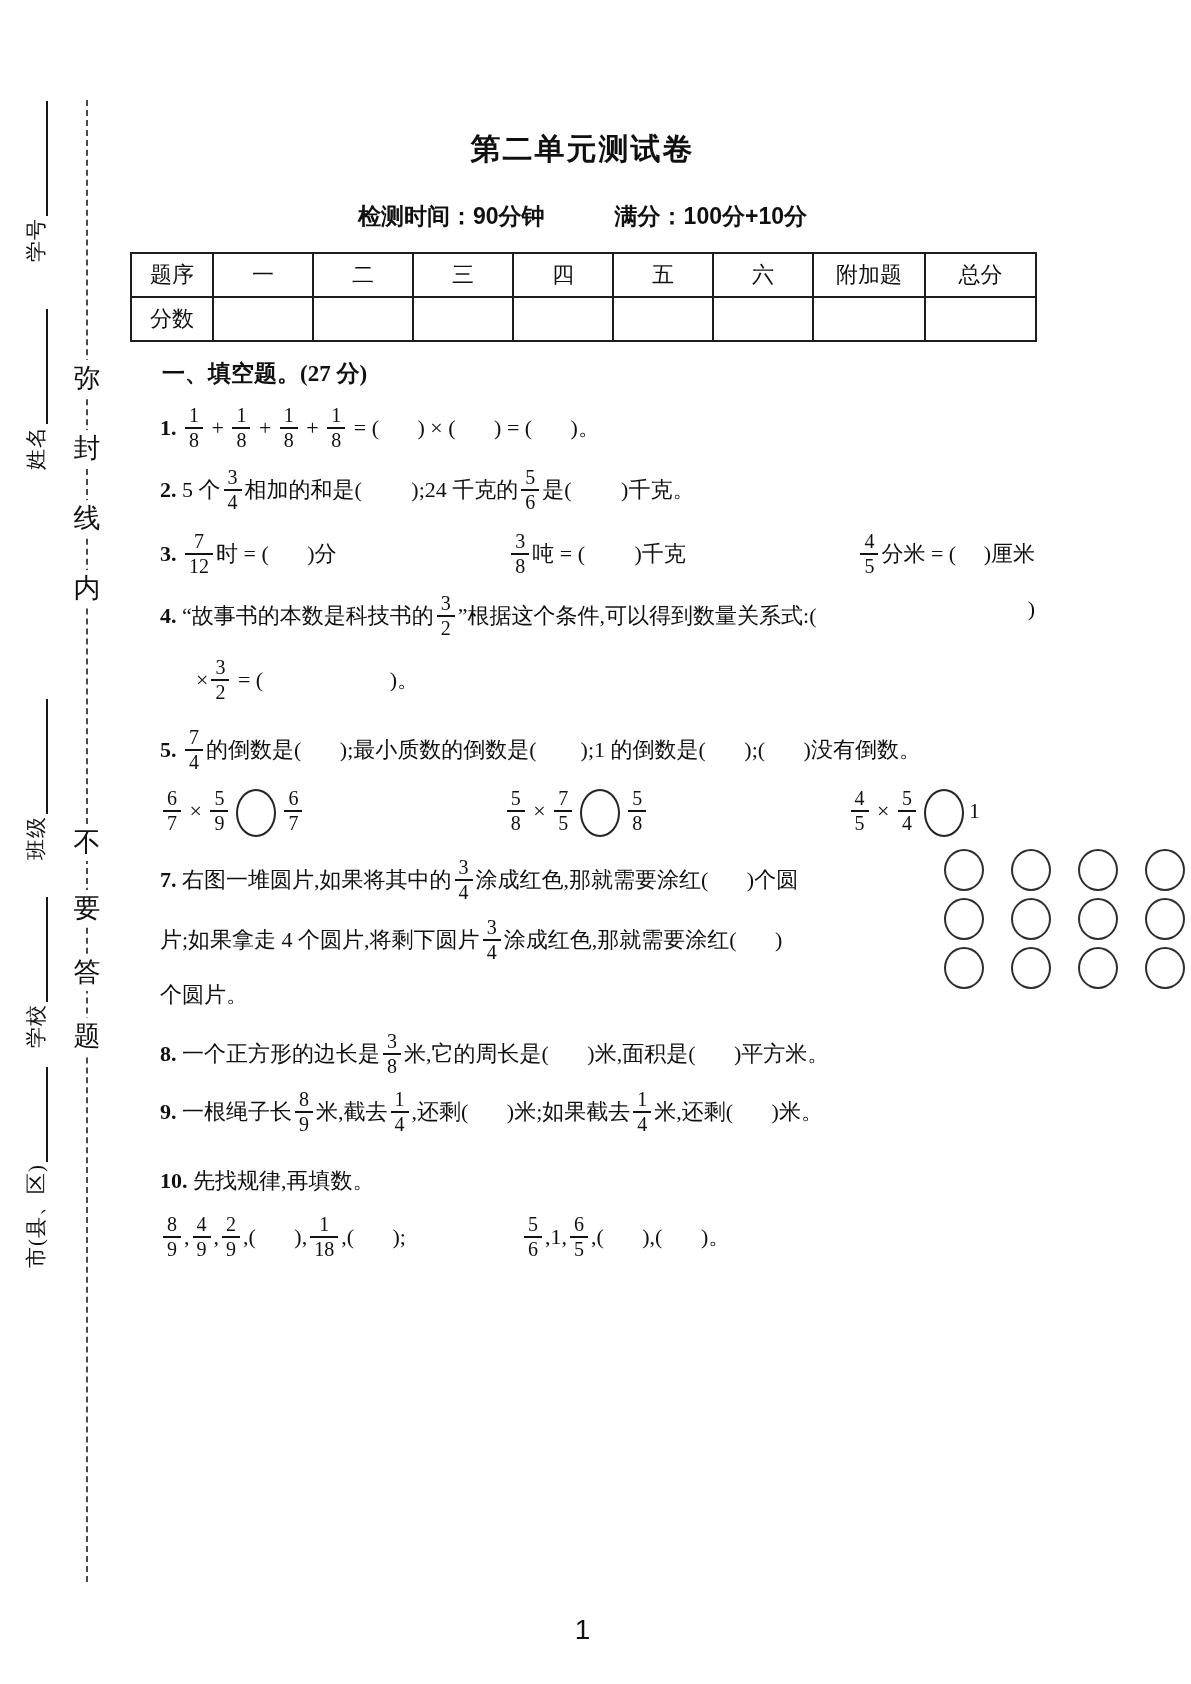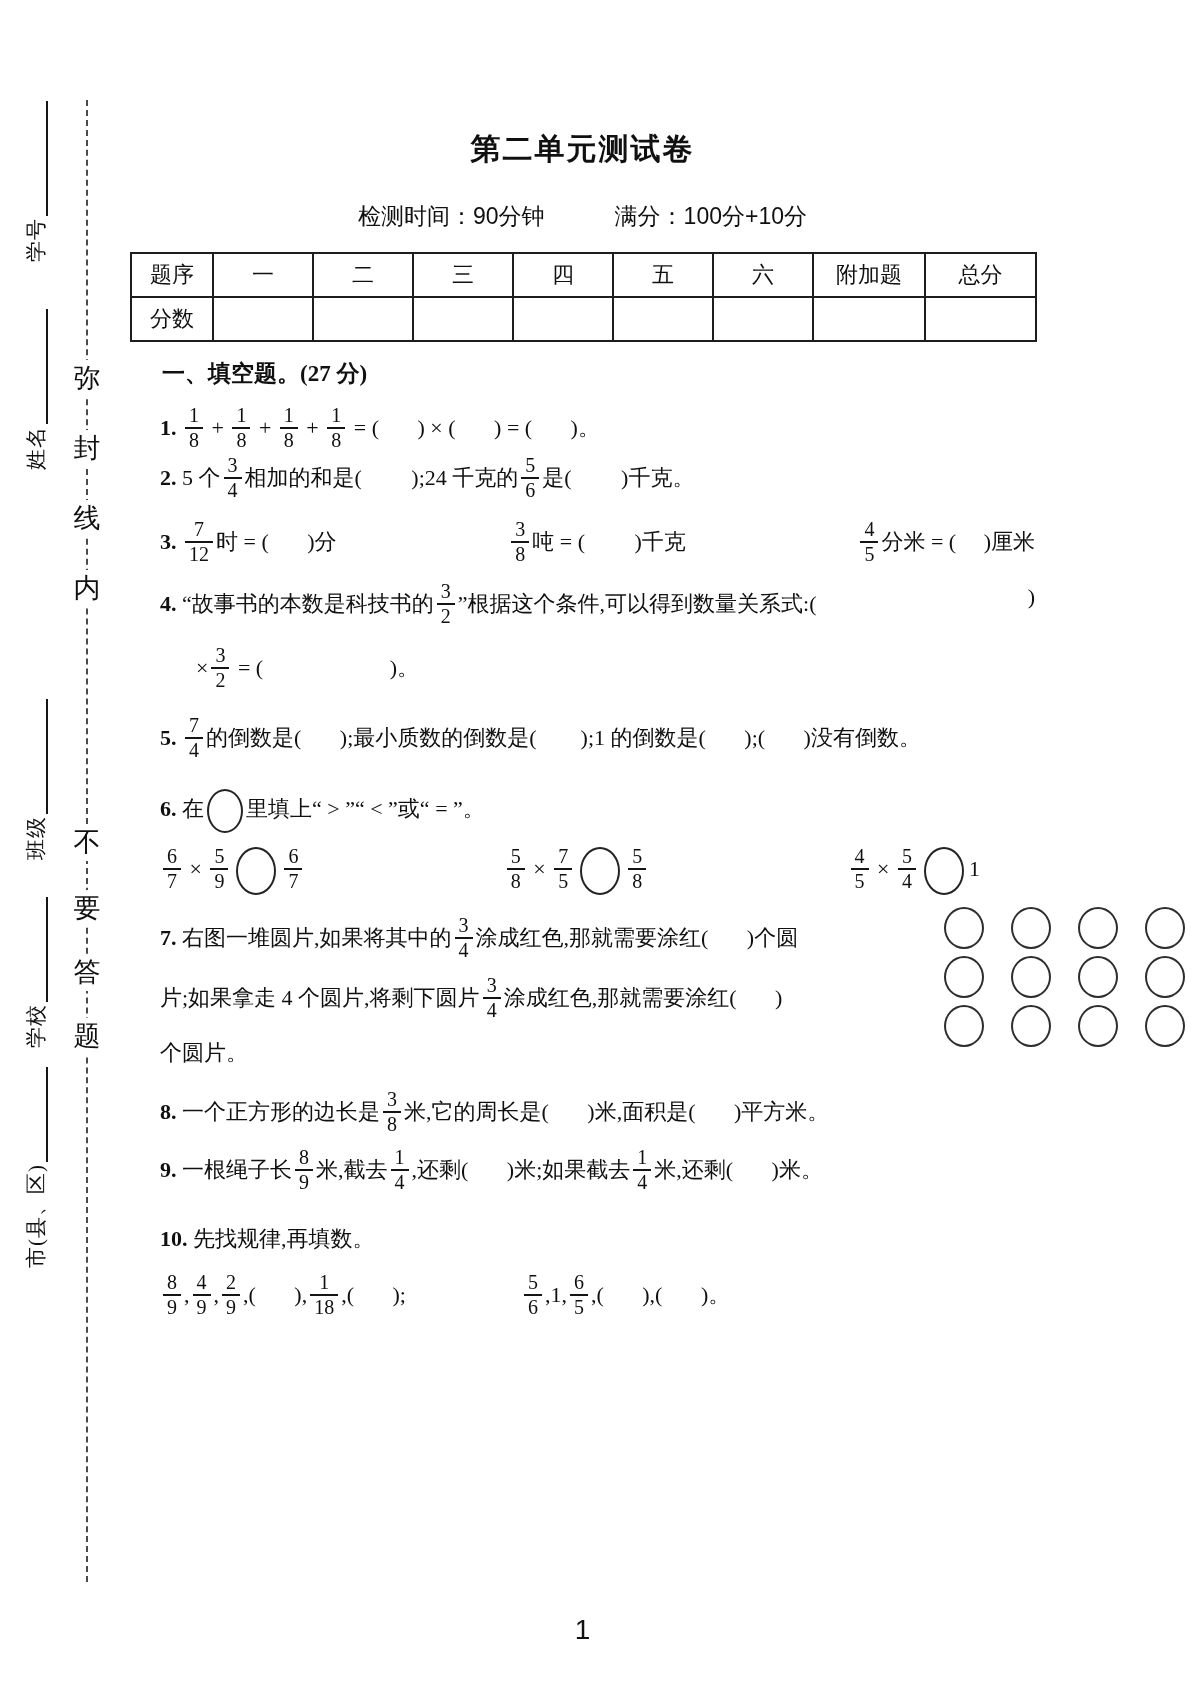--- a/index.html
+++ b/index.html
@@ -25,21 +25,21 @@
   }
 
   
   #content { position:absolute; left:130px; top:95px; width:905px; }
 
   .title { font-family:"Liberation Sans","DejaVu Sans",sans-serif; font-weight:bold;
            font-size:38px; text-align:center; line-height:50px; letter-spacing:2px; }
   .subtitle { font-family:"Liberation Sans","DejaVu Sans",sans-serif; font-weight:bold;
               font-size:30px; text-align:center; margin-top:34px; line-height:40px; letter-spacing:2px; }
   .info { display:flex; justify-content:center; gap:70px; margin-top:32px;
-          font-family:"Liberation Sans","DejaVu Sans",sans-serif; font-weight:normal; font-size:23px; }
+          font-family:"Liberation Sans","DejaVu Sans",sans-serif; font-weight:bold; font-size:23px; }
 
   table.score { border-collapse:collapse; width:100%; margin-top:20px; table-layout:fixed; }
   table.score td {
     border:2px solid #1d1d1d; height:44px; text-align:center; vertical-align:middle;
     font-size:22px; font-family:"Liberation Sans","DejaVu Sans",sans-serif;
   }
   table.score col.c-first { width:82px; }
   table.score col.c-mid   { width:100px; }
   table.score col.c-add   { width:112px; }
   table.score col.c-tot   { width:111px; }
@@ -158,37 +158,36 @@
       <td></td>
       <td></td>
     </tr>
   </tbody>
     </table>
 
   <div class="section-heading">一、填空题。(27 分)</div>
 
   <div class="q-line indent" style="margin-top:18px;"><span class="bold">1. </span><span class="frac"><span class="num">1</span><span class="den">8</span></span><span> + </span><span class="frac"><span class="num">1</span><span class="den">8</span></span><span> + </span><span class="frac"><span class="num">1</span><span class="den">8</span></span><span> + </span><span class="frac"><span class="num">1</span><span class="den">8</span></span><span> = (       ) × (       ) = (       )。</span></div>
 
-  <div class="q-line indent" style="margin-top:4px;"><span class="bold">2. </span><span>5 个</span><span class="frac"><span class="num">3</span><span class="den">4</span></span><span>相加的和是(         );24 千克的</span><span class="frac"><span class="num">5</span><span class="den">6</span></span><span>是(         )千克。</span></div>
+  <div class="q-line indent" style="margin-top:16px;"><span class="bold">2. </span><span>5 个</span><span class="frac"><span class="num">3</span><span class="den">4</span></span><span>相加的和是(         );24 千克的</span><span class="frac"><span class="num">5</span><span class="den">6</span></span><span>是(         )千克。</span></div>
 
   <div class="row-split q3 indent">
     <span class="q-line"><span class="bold">3. </span><span class="frac"><span class="num">7</span><span class="den">12</span></span><span>时 = (       )分</span></span>
     <span class="q-line"><span class="frac"><span class="num">3</span><span class="den">8</span></span><span>吨 = (         )千克</span></span>
     <span class="q-line"><span class="frac"><span class="num">4</span><span class="den">5</span></span><span>分米 = (     )厘米</span></span>
   </div>
 
   <div class="row-split q4a indent">
     <span class="q-line"><span class="bold">4. </span><span>“故事书的本数是科技书的</span><span class="frac"><span class="num">3</span><span class="den">2</span></span><span>”根据这个条件,可以得到数量关系式:(</span></span>
     <span class="q-line">)</span>
   </div>
   <div class="q-line q4b"><span>×</span><span class="frac"><span class="num">3</span><span class="den">2</span></span><span> = (                       )。</span></div>
 
   <div class="q-line q5 indent"><span class="bold">5. </span><span class="frac"><span class="num">7</span><span class="den">4</span></span><span>的倒数是(       );最小质数的倒数是(        );1 的倒数是(       );(       )没有倒数。</span></div>
 
-  <div class="q-line q6h indent"><span class="bold">6. </span><span>在</span><span class="cmp-circle small"></span><span>里填上“ &gt; ”“ &lt; ”或“ = ”。</span></div>
   <div class="q6items indent">
     <span class="q-line"><span class="frac"><span class="num">6</span><span class="den">7</span></span><span> × </span><span class="frac"><span class="num">5</span><span class="den">9</span></span><span class="cmp-circle"></span><span class="frac"><span class="num">6</span><span class="den">7</span></span></span>
     <span class="q-line"><span class="frac"><span class="num">5</span><span class="den">8</span></span><span> × </span><span class="frac"><span class="num">7</span><span class="den">5</span></span><span class="cmp-circle"></span><span class="frac"><span class="num">5</span><span class="den">8</span></span></span>
     <span class="q-line"><span class="frac"><span class="num">4</span><span class="den">5</span></span><span> × </span><span class="frac"><span class="num">5</span><span class="den">4</span></span><span class="cmp-circle"></span><span>1</span></span>
   </div>
 
   <div class="q7 indent">
     <div class="q-line"><span class="bold">7. </span><span>右图一堆圆片,如果将其中的</span><span class="frac"><span class="num">3</span><span class="den">4</span></span><span>涂成红色,那就需要涂红(       )个圆</span></div>
     <div class="q-line cont"><span>片;如果拿走 4 个圆片,将剩下圆片</span><span class="frac"><span class="num">3</span><span class="den">4</span></span><span>涂成红色,那就需要涂红(       )</span></div>
     <div class="q-line cont2"><span>个圆片。</span></div>

